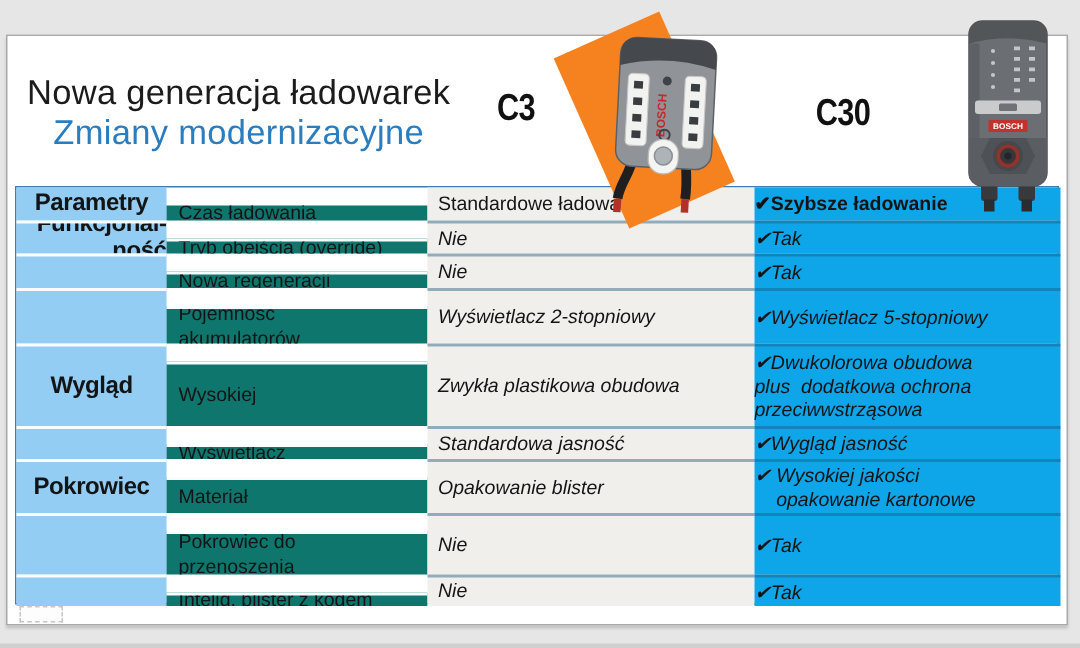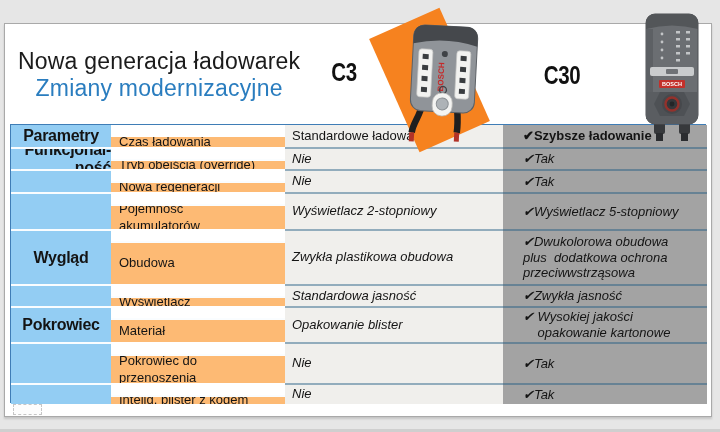--- a/index.html
+++ b/index.html
@@ -21,23 +21,23 @@
   .label-c3  { left:318px; top:58px; width:52px; text-align:center; }
   .label-c30 { left:532px; top:61px; width:60px; text-align:center; }
 
   .cmp-table { position:absolute; left:10px; top:124px; width:696px; height:279px;
                display:grid; grid-template-columns:100px 174px 218px 204px;
                grid-template-rows:22px 22px 23px 37px 55px 22px 36px 41px 21px;
                border:1px solid #3f7db6; z-index:1; }
   .cell { display:flex; align-items:center; font-size:13px; color:#141414; overflow:hidden; }
   .col-cat   { background:#93cdf3; justify-content:center; text-align:right;
                font-weight:bold; font-size:16px; letter-spacing:-.3px; }
-  .col-param { background:#fdba74; padding-left:8px; white-space:pre-wrap; line-height:1.25;margin-top:12px; }
+  .col-param { background:#0f766e; padding-left:8px; white-space:pre-wrap; line-height:1.25;margin-top:12px; }
   .col-c3    { background:#f0efec; padding-left:7px; white-space:pre-wrap; line-height:1.25; }
-  .col-c30   { background:#a3a3a3; padding-left:20px; white-space:pre-wrap; line-height:1.2; }
+  .col-c30   { background:#0ea5e9; padding-left:0; white-space:pre-wrap; line-height:1.2; }
   .rowline-blue  { border-top:2px solid #fafdff; }
   .rowline-dark  { border-top:2px solid rgba(30,90,130,.45);font-style:italic; }
   .bold { font-weight:bold; }
 
   .overlay { position:absolute; z-index:5; }
   .svg-c3  { left:360px; top:0; }
   .svg-c30 { left:630px; top:4px; }
 
   .placeholder-box { position:absolute; left:13px; top:404px; width:29px; height:11px;
                      border:1px dashed #c6c6c6; background:#fdfdfd; z-index:2; }
@@ -73,30 +73,30 @@
     <div class="cell col-c3 rowline-dark">Nie</div>
     <div class="cell col-c30 rowline-dark">✔Tak</div>
 
     <div class="cell col-cat rowline-blue"></div>
     <div class="cell col-param rowline-blue">Pojemność
 akumulatorów</div>
     <div class="cell col-c3 rowline-dark">Wyświetlacz 2-stopniowy</div>
     <div class="cell col-c30 rowline-dark">✔Wyświetlacz 5-stopniowy</div>
 
     <div class="cell col-cat rowline-blue">Wygląd</div>
-    <div class="cell col-param rowline-blue">Obudowa</div>
+    <div class="cell col-param rowline-blue">Wysokiej</div>
     <div class="cell col-c3 rowline-dark">Zwykła plastikowa obudowa</div>
     <div class="cell col-c30 rowline-dark">✔Dwukolorowa obudowa
 plus  dodatkowa ochrona
 przeciwwstrząsowa</div>
 
     <div class="cell col-cat rowline-blue"></div>
     <div class="cell col-param rowline-blue">Wyświetlacz</div>
     <div class="cell col-c3 rowline-dark">Standardowa jasność</div>
-    <div class="cell col-c30 rowline-dark">✔Zwykła jasność</div>
+    <div class="cell col-c30 rowline-dark">✔Wygląd jasność</div>
 
     <div class="cell col-cat rowline-blue">Pokrowiec</div>
     <div class="cell col-param rowline-blue">Materiał</div>
     <div class="cell col-c3 rowline-dark">Opakowanie blister</div>
     <div class="cell col-c30 rowline-dark">✔ Wysokiej jakości
     opakowanie kartonowe</div>
 
     <div class="cell col-cat rowline-blue"></div>
     <div class="cell col-param rowline-blue">Pokrowiec do
 przenoszenia</div>

